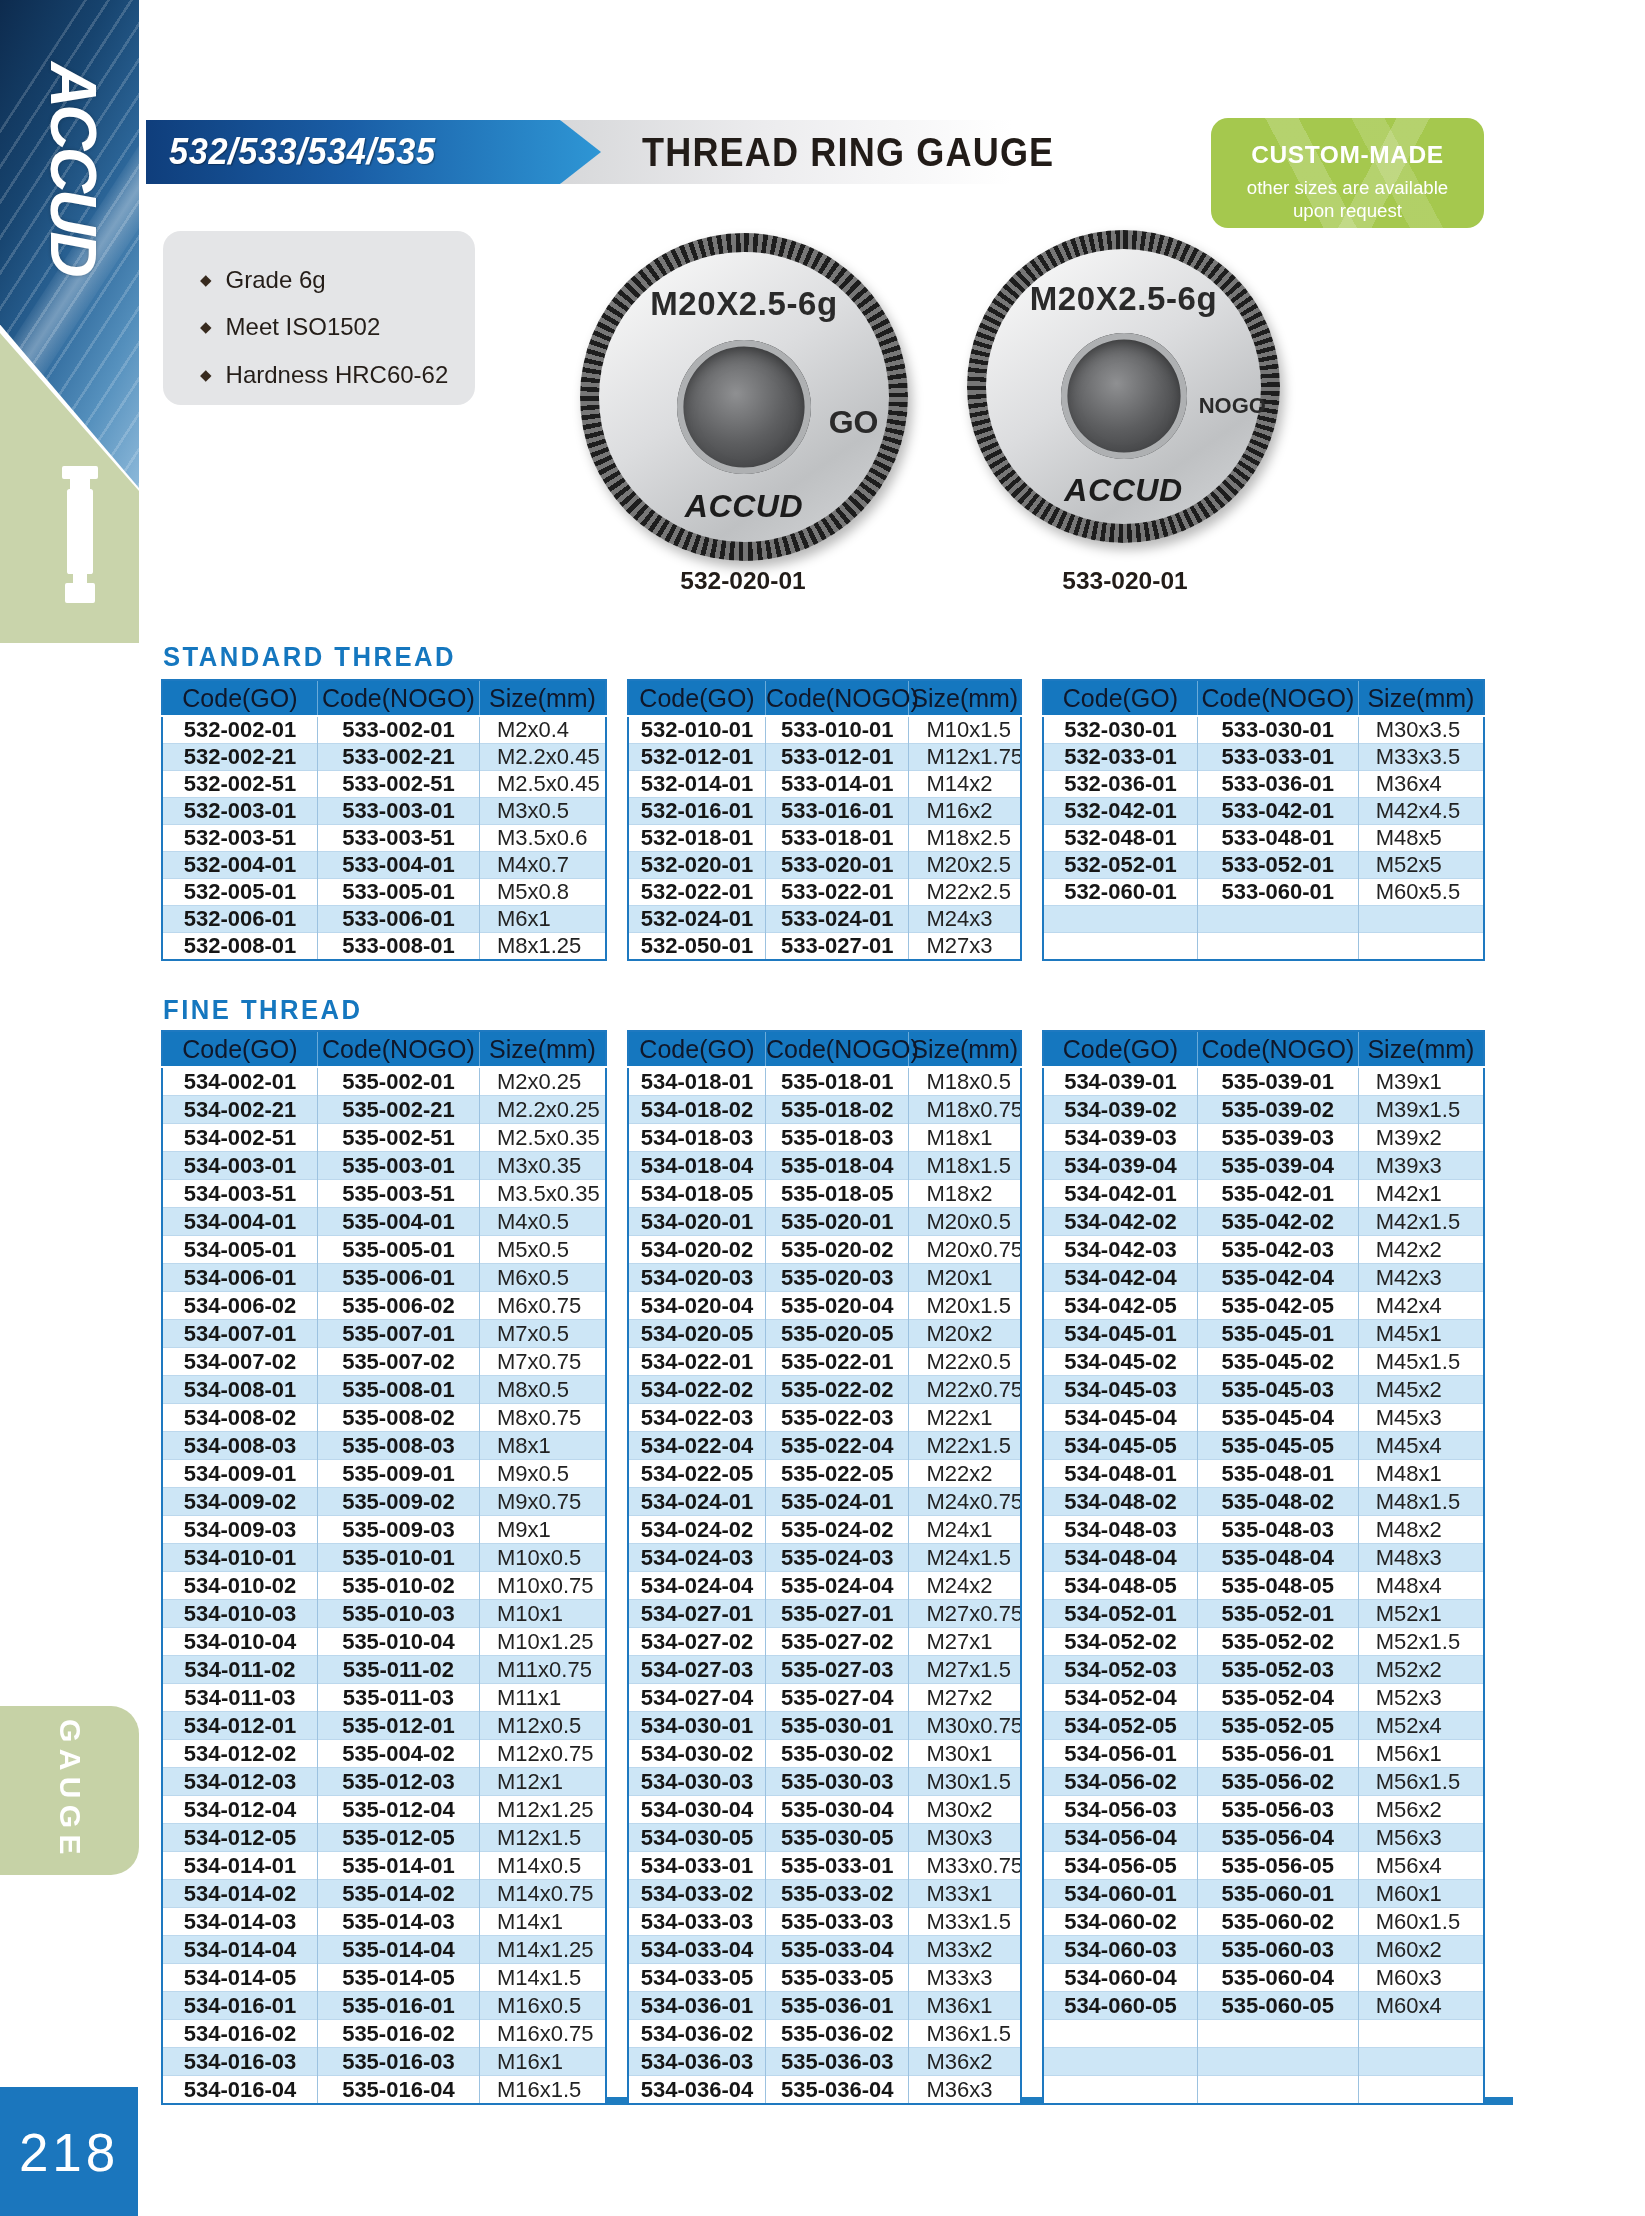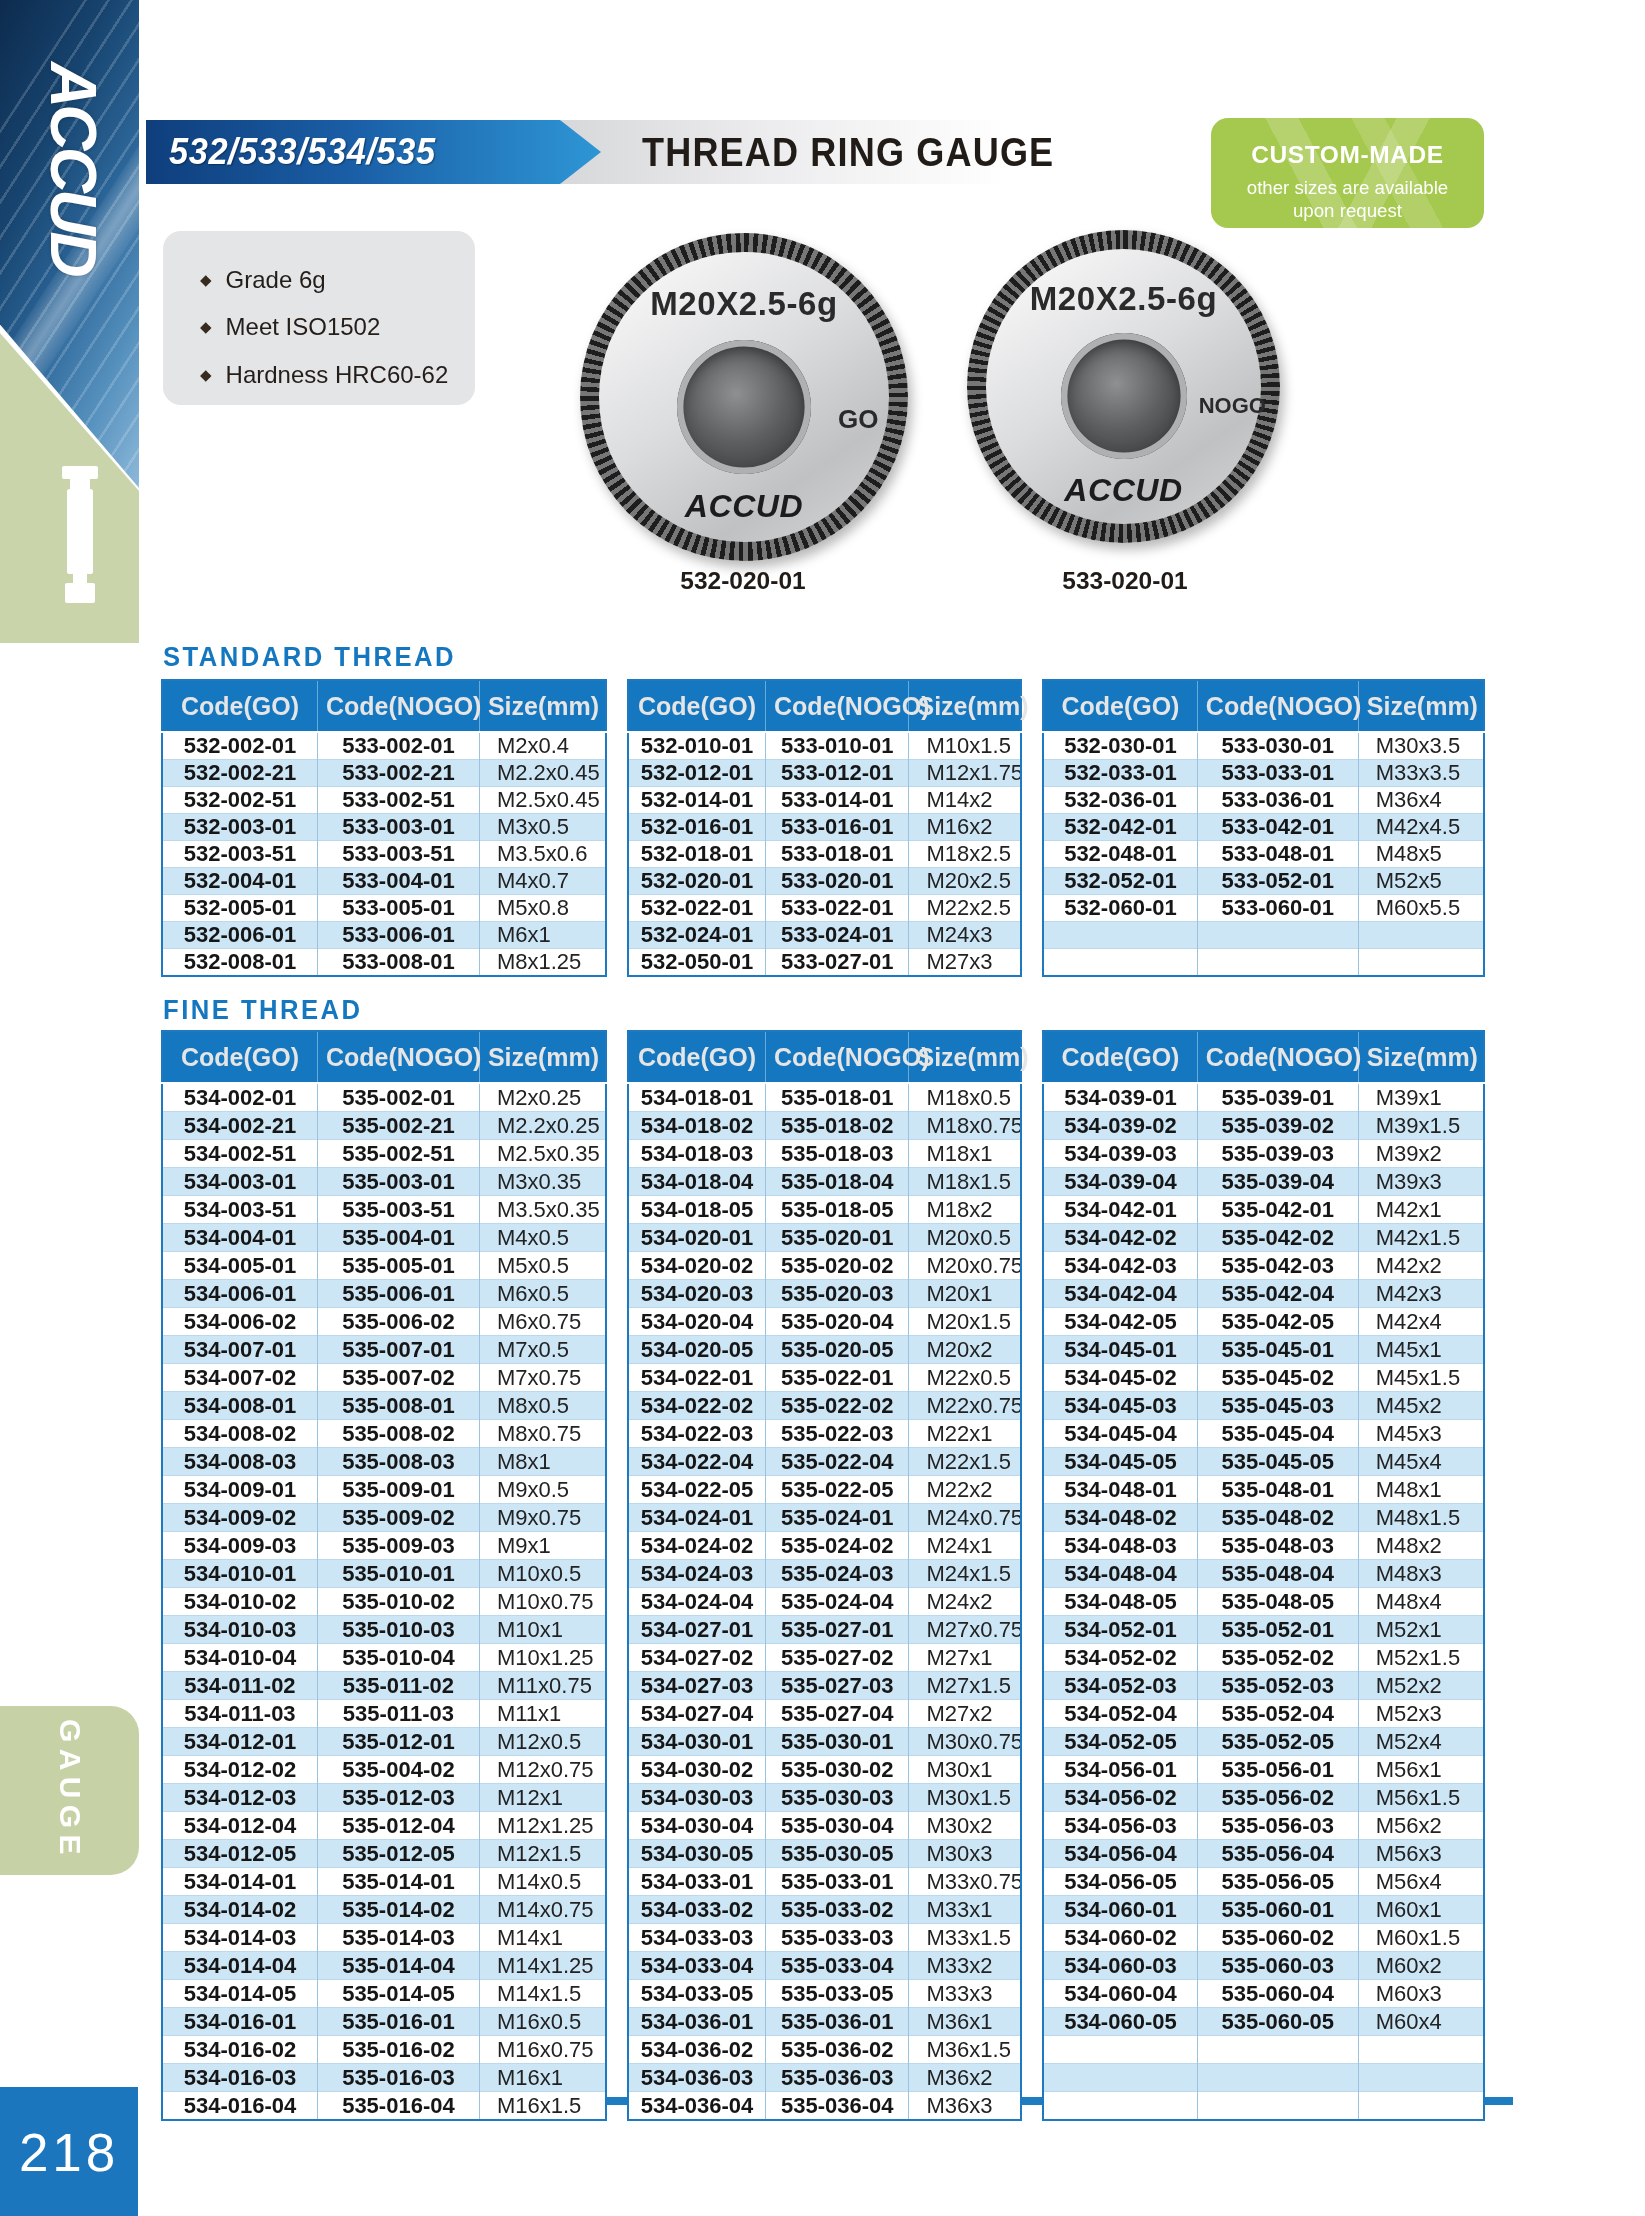--- a/index.html
+++ b/index.html
@@ -113,21 +113,21 @@
     box-shadow:3.9px 6.4px 11.6px rgba(0,0,0,.28);}
   .ring .face{position:absolute;inset:19.3px;border-radius:50%;
     background:linear-gradient(145deg,#f7f7f7 8%,#dcdddf 45%,#bfc1c3 75%,#d4d6d8 100%);}
   .ring .hole{position:absolute;left:50%;top:53%;transform:translate(-50%,-50%);
     width:134px;height:134px;border-radius:50%;
     background:radial-gradient(circle at 44% 40%,#8f9092 0%,#5d5e60 45%,#3f4042 78%,#818284 100%);
     box-shadow:inset 0 0 0 6.4px #aeb0b2, inset 0 7.7px 17px rgba(0,0,0,.55);}
   .ring.nogo .hole{width:126px;height:126px;}
   .ring .marking{position:absolute;top:16%;width:100%;text-align:center;
     font-size:33px;font-weight:bold;color:#2a2a2a;letter-spacing:0.6px;}
-  .ring .side-label{position:absolute;right:9%;top:52%;font-size:26px;font-weight:bold;color:#2a2a2a;}
+  .ring .side-label{position:absolute;right:9%;top:52%;font-size:32px;font-weight:bold;color:#2a2a2a;}
   .ring.nogo .side-label{right:4.5%;font-size:22px;}
   .ring .brand{position:absolute;bottom:11%;width:100%;text-align:center;
     font-size:32px;font-weight:bold;font-style:italic;color:#1c1c1c;letter-spacing:0.6px;}
   .caption{position:absolute;top:567px;width:258px;text-align:center;
     font-size:24.5px;font-weight:bold;color:#221c18;}
   .caption.go{left:614px;}
   .caption.nogo{left:996px;}
 
   
   .section-title{
@@ -135,22 +135,22 @@
     letter-spacing:2.6px;transform:scaleX(.95);transform-origin:left center;white-space:nowrap;
   }
   #std-title{left:163px;top:642px;}
   #fine-title{left:163px;top:995px;}
 
   table.data-table{
     position:absolute;border-collapse:collapse;table-layout:fixed;background:#fff;
     border:2.6px solid #1e79c0;
   }
   .data-table th{
-    background:var(--accent,#1577bf);color:#e5e5e5;font-size:25px;font-weight:bold;
-    height:34px;border-right:1.9px solid #6aaad9;border-bottom:2.6px solid #fff;padding:8px;
+    background:var(--accent,#1577bf);color:#0f172a;font-size:25px;font-weight:normal;
+    height:34px;border-right:1.9px solid #6aaad9;border-bottom:2.6px solid #fff;padding:0;
   }
   .data-table th:last-child{border-right:none;}
   .data-table td{
     height:26px;font-size:22px;padding:0;border-right:1.3px solid #9cc2e0;border-top:1.3px solid #bcd8ed;
     color:#161616;overflow:hidden;white-space:nowrap;
   }
   .fine .data-table td,
   table.fine td{height:27px;}
   .data-table td:last-child{border-right:none;}
   .data-table tbody tr:first-child td{border-top:none;}

